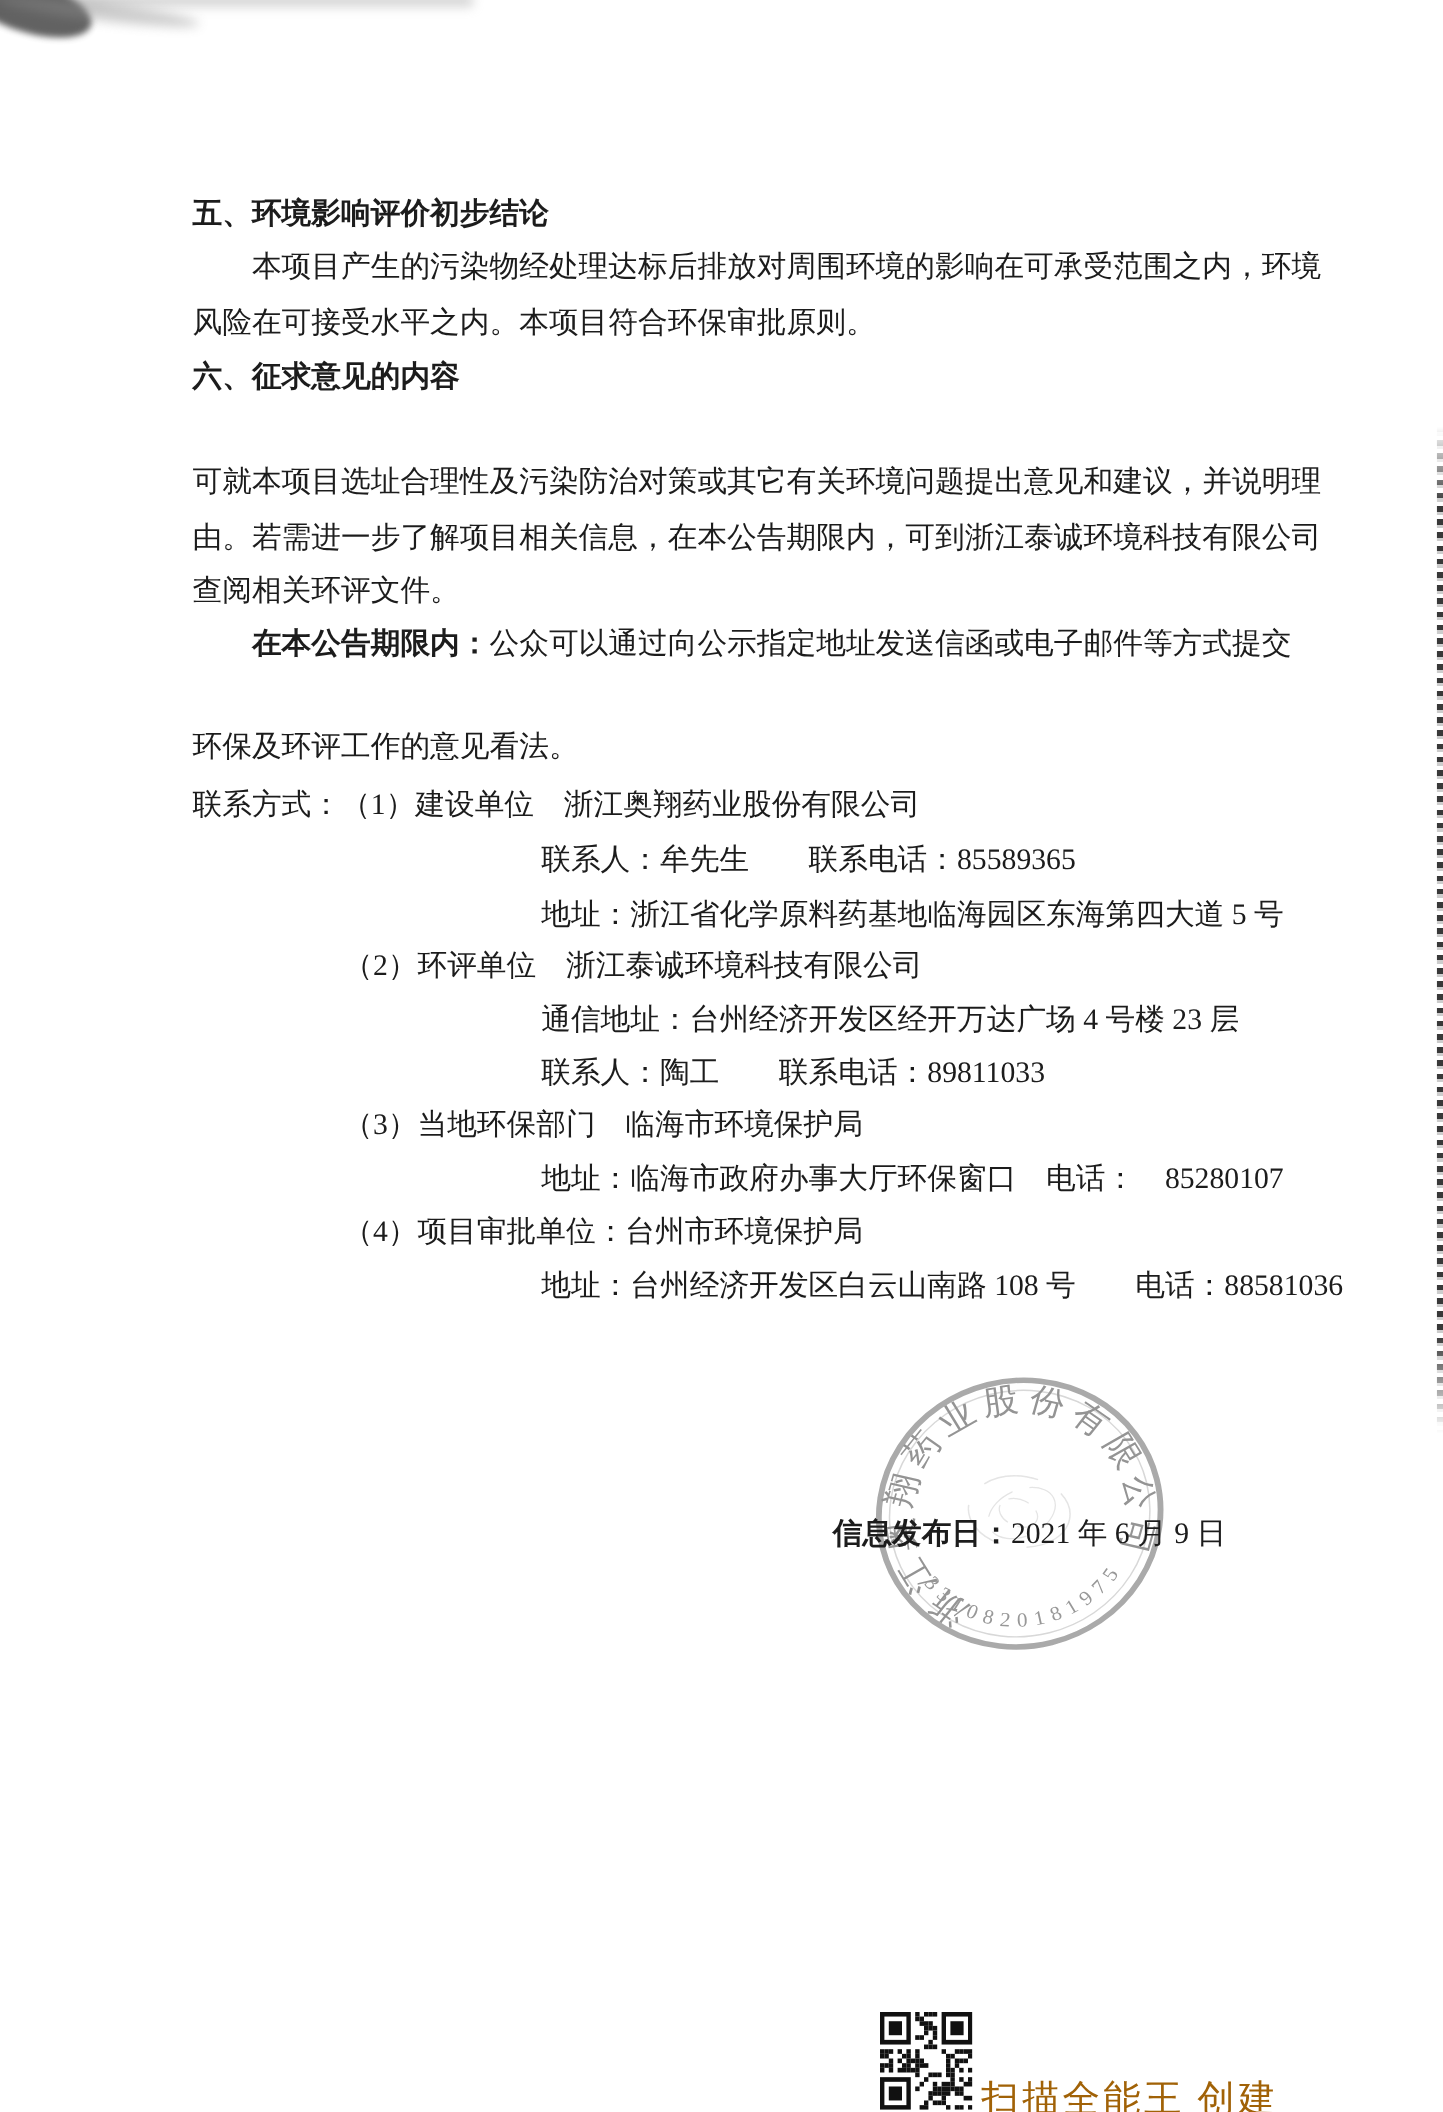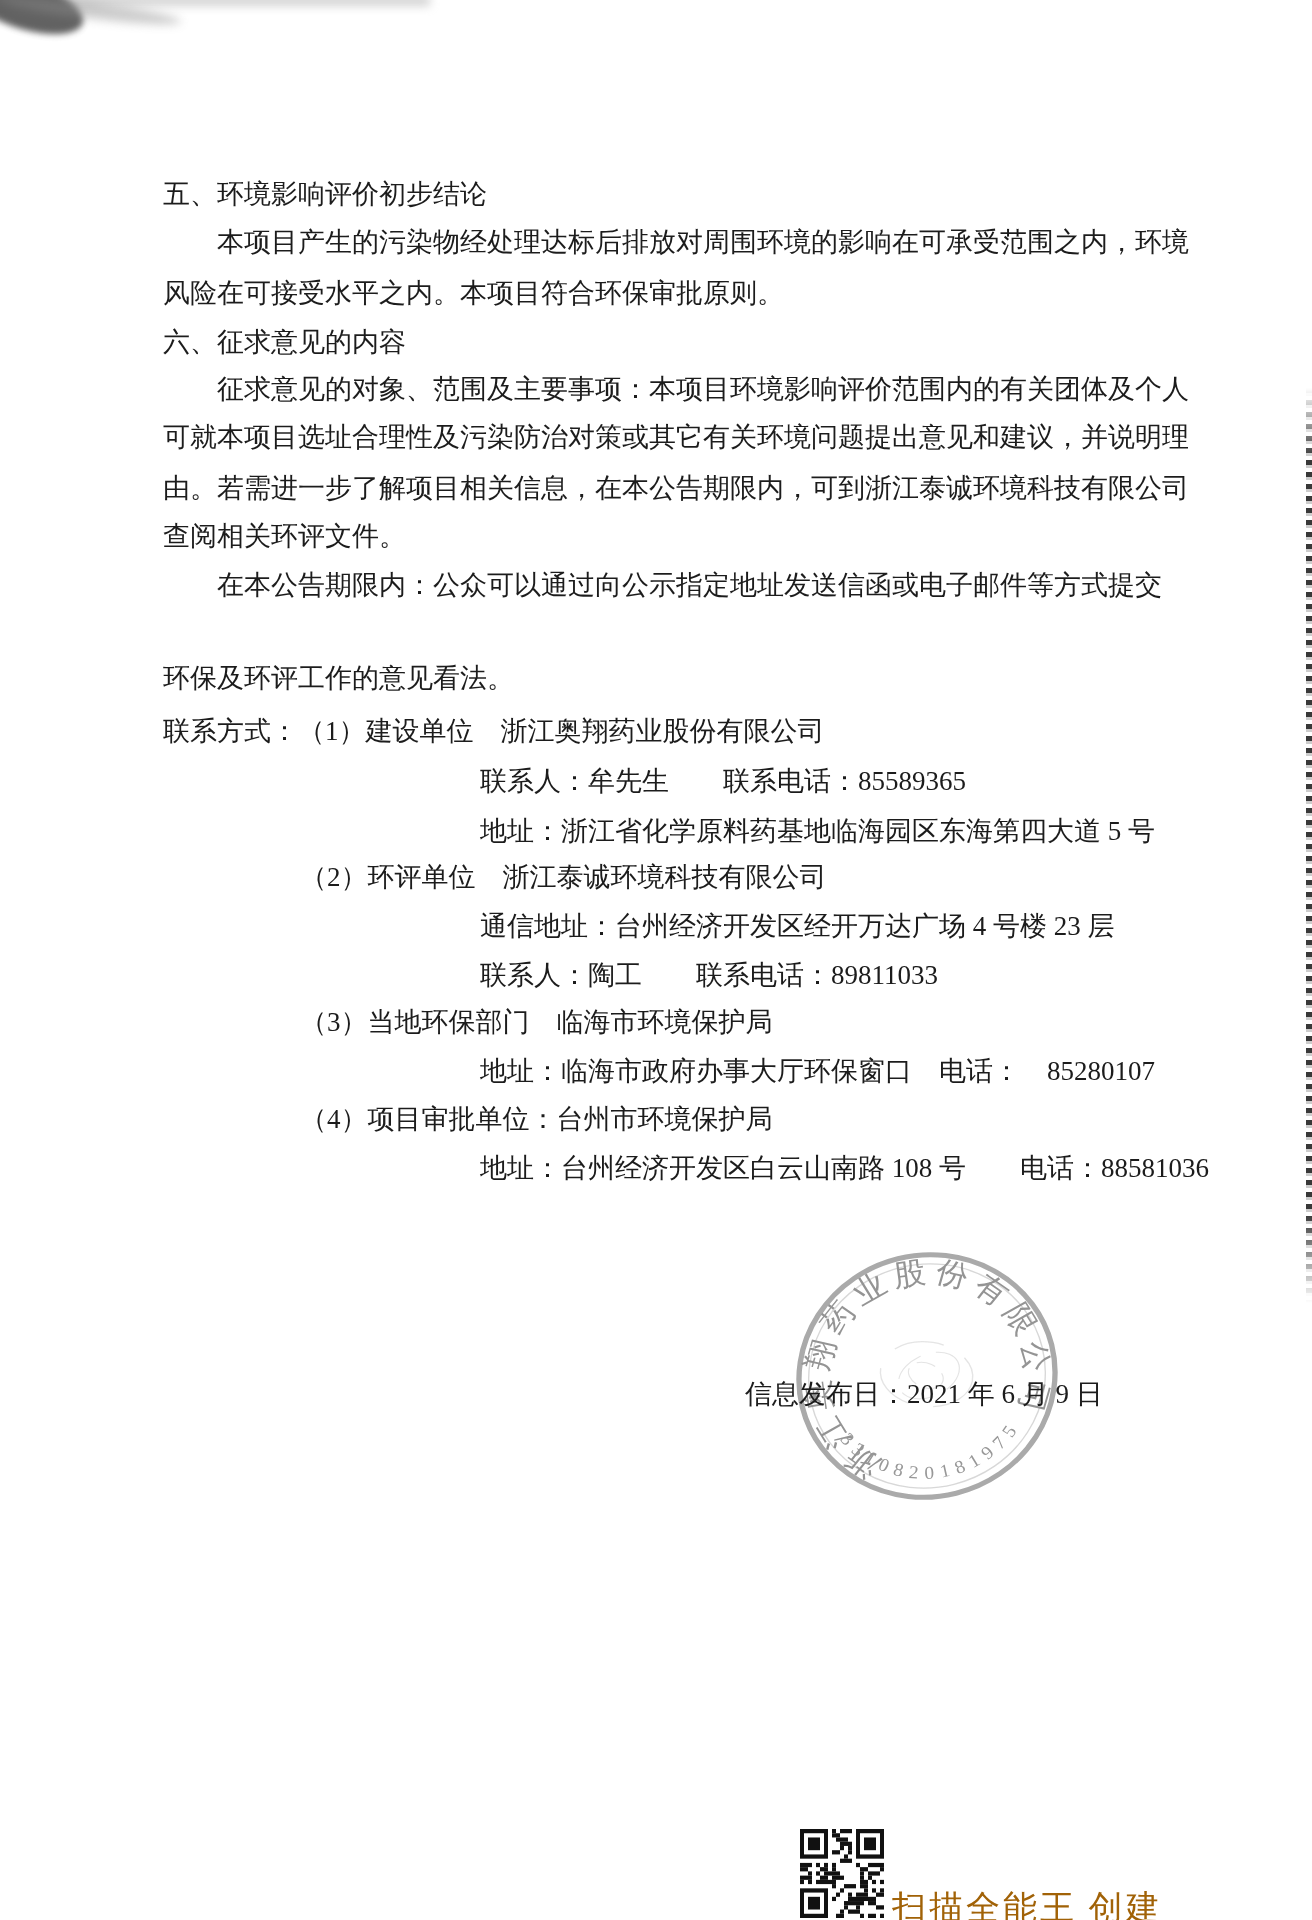--- a/index.html
+++ b/index.html
@@ -12,21 +12,21 @@
     font-family:"Liberation Serif","DejaVu Serif",serif;
   }
   .ln{
     position:absolute;
     font-size:27px;
     line-height:34px;
     white-space:nowrap;
     color:#1c1c1c;
     z-index:3;
   }
-  .bb{font-weight:400;}
+  .bb{font-weight:700;margin-left:12px;}
   
   .corner-blob{
     position:absolute;left:-30px;top:-16px;width:115px;height:46px;
     background:#474747;border-radius:50%;
     transform:rotate(16deg);filter:blur(3px);opacity:.85;z-index:4;
   }
   .corner-blob2{
     position:absolute;left:-8px;top:2px;width:190px;height:16px;
     background:#8f8f8f;border-radius:50%;
     transform:rotate(7deg);filter:blur(5px);opacity:.45;z-index:4;
@@ -63,21 +63,20 @@
 
   <div class="top-smudge"></div>
   <div class="corner-blob"></div>
   <div class="corner-blob2"></div>
   <div class="edge-dashes"></div>
 
   <div class="ln" style="left:163px;top:177px"><span class="bb">五、环境影响评价初步结论</span><span></span></div>
   <div class="ln" style="left:163px;top:276px"><span class="bb"></span><span>风险在可接受水平之内。本项目符合环保审批原则。</span></div>
   <div class="ln" style="left:217px;top:225px"><span class="bb"></span><span>本项目产生的污染物经处理达标后排放对周围环境的影响在可承受范围之内，环境</span></div>
   <div class="ln" style="left:163px;top:325px"><span class="bb">六、征求意见的内容</span><span></span></div>
-  <div class="ln" style="left:217px;top:372px"><span class="bb">征求意见的对象、范围及主要事项：</span><span>本项目环境影响评价范围内的有关团体及个人</span></div>
   <div class="ln" style="left:163px;top:471px"><span class="bb"></span><span>由。若需进一步了解项目相关信息，在本公告期限内，可到浙江泰诚环境科技有限公司</span></div>
   <div class="ln" style="left:163px;top:420px"><span class="bb"></span><span>可就本项目选址合理性及污染防治对策或其它有关环境问题提出意见和建议，并说明理</span></div>
   <div class="ln" style="left:163px;top:519px"><span class="bb"></span><span>查阅相关环评文件。</span></div>
   <div class="ln" style="left:217px;top:568px"><span class="bb">在本公告期限内：</span><span>公众可以通过向公示指定地址发送信函或电子邮件等方式提交</span></div>
   <div class="ln" style="left:163px;top:661px"><span class="bb"></span><span>环保及环评工作的意见看法。</span></div>
   <div class="ln" style="left:163px;top:714px"><span class="bb"></span><span>联系方式：（1）建设单位　浙江奥翔药业股份有限公司</span></div>
   <div class="ln" style="left:480px;top:764px"><span class="bb"></span><span>联系人：牟先生　　联系电话：85589365</span></div>
   <div class="ln" style="left:480px;top:814px"><span class="bb"></span><span>地址：浙江省化学原料药基地临海园区东海第四大道 5 号</span></div>
   <div class="ln" style="left:300px;top:860px"><span class="bb"></span><span>（2）环评单位　浙江泰诚环境科技有限公司</span></div>
   <div class="ln" style="left:480px;top:909px"><span class="bb"></span><span>通信地址：台州经济开发区经开万达广场 4 号楼 23 层</span></div>

